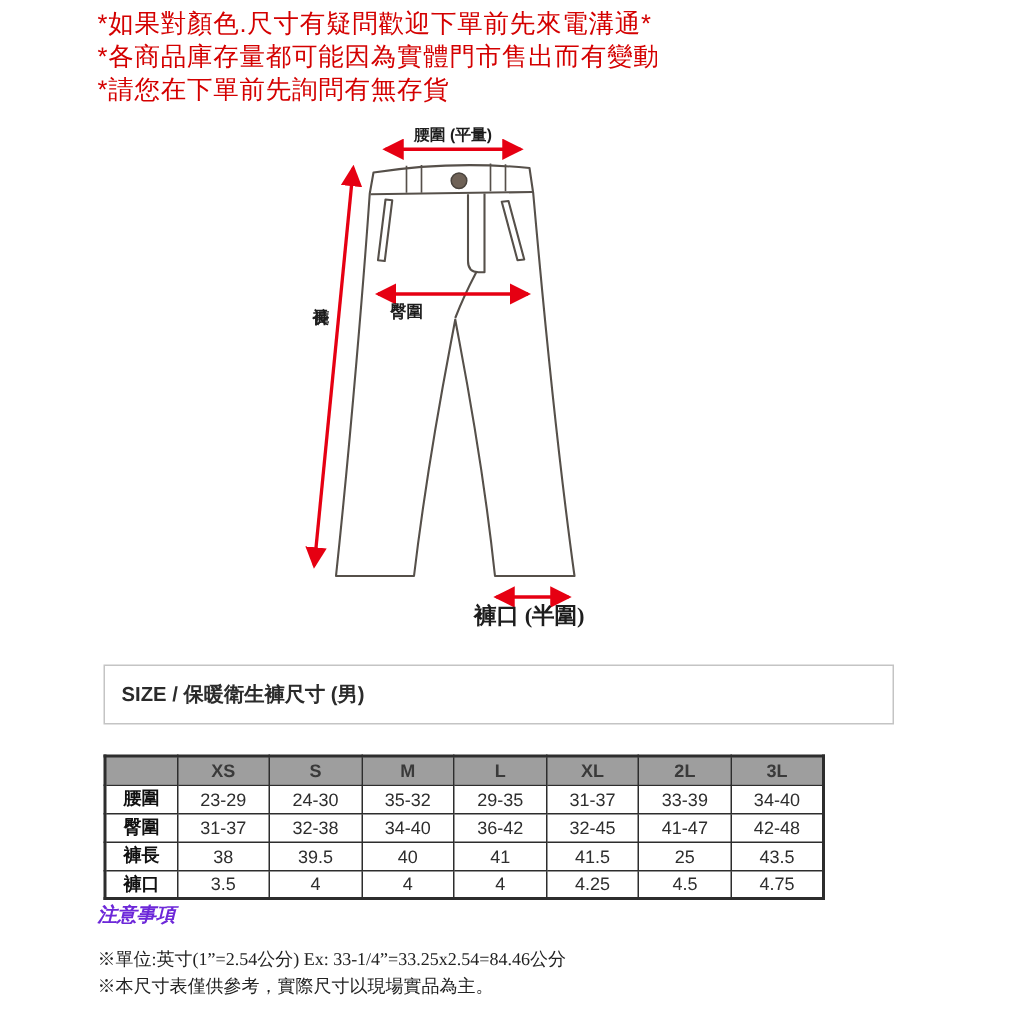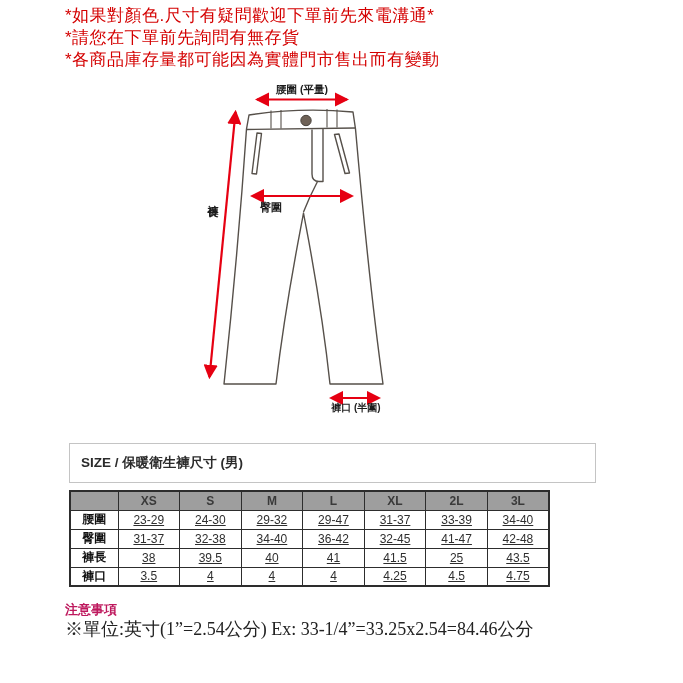--- a/index.html
+++ b/index.html
@@ -16,49 +16,49 @@
   .notice{position:absolute;left:65px;top:5px;color:var(--red);
     font-size:17px;font-weight:normal;line-height:22px;letter-spacing:.5px;}
 
   
   .diagram{position:absolute;left:0;top:0;width:619px;height:440px;}
   .diagram svg{position:absolute;left:195px;top:82px;}
   .dlabel{position:absolute;color:#1d1d1d;font-weight:600;white-space:nowrap;}
   .lbl-waist{left:252px;top:83px;width:100px;text-align:center;font-size:10.5px;}
   .lbl-hip{left:260px;top:200px;font-size:11px;}
   .lbl-length{left:205px;top:196px;font-size:11px;writing-mode:vertical-rl;letter-spacing:2px;}
-  .lbl-hem{left:316px;top:401px;width:80px;text-align:center;font-size:10px;}
+  .lbl-hem{left:316px;top:401px;width:80px;text-align:left;font-size:15px;font-family:Liberation Serif, serif;}
 
   
   .table-wrap{position:absolute;left:69px;top:443px;width:527px;}
   .table-title{height:40px;line-height:38px;border:1px solid #c4c4c4;background:#fff;
     padding-left:11px;font-size:13.5px;font-weight:bold;color:#2b2b2b;}
-  table.size{border-collapse:collapse;table-layout:fixed;width:481px;margin-top:7px;
+  table.size{border-collapse:collapse;table-layout:fixed;width:481px;margin-top:20px;
     border:2px solid #2d2d2d;}
   table.size th,table.size td{border:1px solid #2d2d2d;height:19px;text-align:center;
     font-size:12px;padding:0;}
   table.size thead th{background:var(--header-bg);color:#3a3a3a;font-weight:bold;}
   table.size tbody th{font-weight:bold;color:#111;background:#fff;}
-  table.size tbody td{color:#2e2e2e;background:#fff;font-weight:normal;text-decoration:underline;}
+  table.size tbody td{color:#2e2e2e;background:#fff;font-weight:normal;}
   col.c-label{width:48px;}
 
   
   .notes{position:absolute;left:65px;top:601px;color:#1c1c1c;}
-  .notes-title{font-size:13px;font-weight:bold;margin-bottom:2px;color:#be185d;}
-  .note-line{font-family:"Liberation Serif",serif;font-size:18px;line-height:17.5px;color:#222;}
+  .notes-title{font-size:13px;font-weight:bold;margin-bottom:12px;color:#6d28d9;font-style:italic;}
+  .note-line{font-family:"Liberation Serif",serif;font-size:12px;line-height:17.5px;color:#222;}
 </style>
 </head>
 <body>
 
 <div id="stage">
 
   <div class="notice">
     <div>*如果對顏色.尺寸有疑問歡迎下單前先來電溝通*</div>
+    <div>*各商品庫存量都可能因為實體門市售出而有變動</div>
     <div>*請您在下單前先詢問有無存貨</div>
-    <div>*各商品庫存量都可能因為實體門市售出而有變動</div>
   </div>
 
   <div class="diagram">
     <svg width="210" height="340" viewBox="195 82 210 340">
       <defs>
         <marker id="ah" viewBox="0 0 10 10" refX="8.5" refY="5" markerWidth="6.5" markerHeight="6.5" orient="auto-start-reverse">
           <path d="M0,0 L10,5 L0,10 Z" fill="var(--arrow)"></path>
         </marker>
       </defs>
 
@@ -126,22 +126,22 @@
             <th>XL</th>
             <th>2L</th>
             <th>3L</th>
           </tr>
         </thead>
       <tbody>
           <tr>
             <th>腰圍</th>
             <td>23-29</td>
             <td>24-30</td>
-            <td>29-32</td>
-            <td>29-47</td>
+            <td>35-32</td>
+            <td>29-35</td>
             <td>31-37</td>
             <td>33-39</td>
             <td>34-40</td>
           </tr>
           <tr>
             <th>臀圍</th>
             <td>31-37</td>
             <td>32-38</td>
             <td>34-40</td>
             <td>36-42</td>
@@ -169,15 +169,16 @@
             <td>4.5</td>
             <td>4.75</td>
           </tr>
         </tbody>
     </table>
   </div>
 
   <div class="notes">
     <div class="notes-title">注意事項</div>
     <div class="note-line">※單位:英寸(1”=2.54公分) Ex: 33-1/4”=33.25x2.54=84.46公分</div>
+    <div class="note-line">※本尺寸表僅供參考，實際尺寸以現場實品為主。</div>
   </div>
 
 </div>
 
 </body></html>

